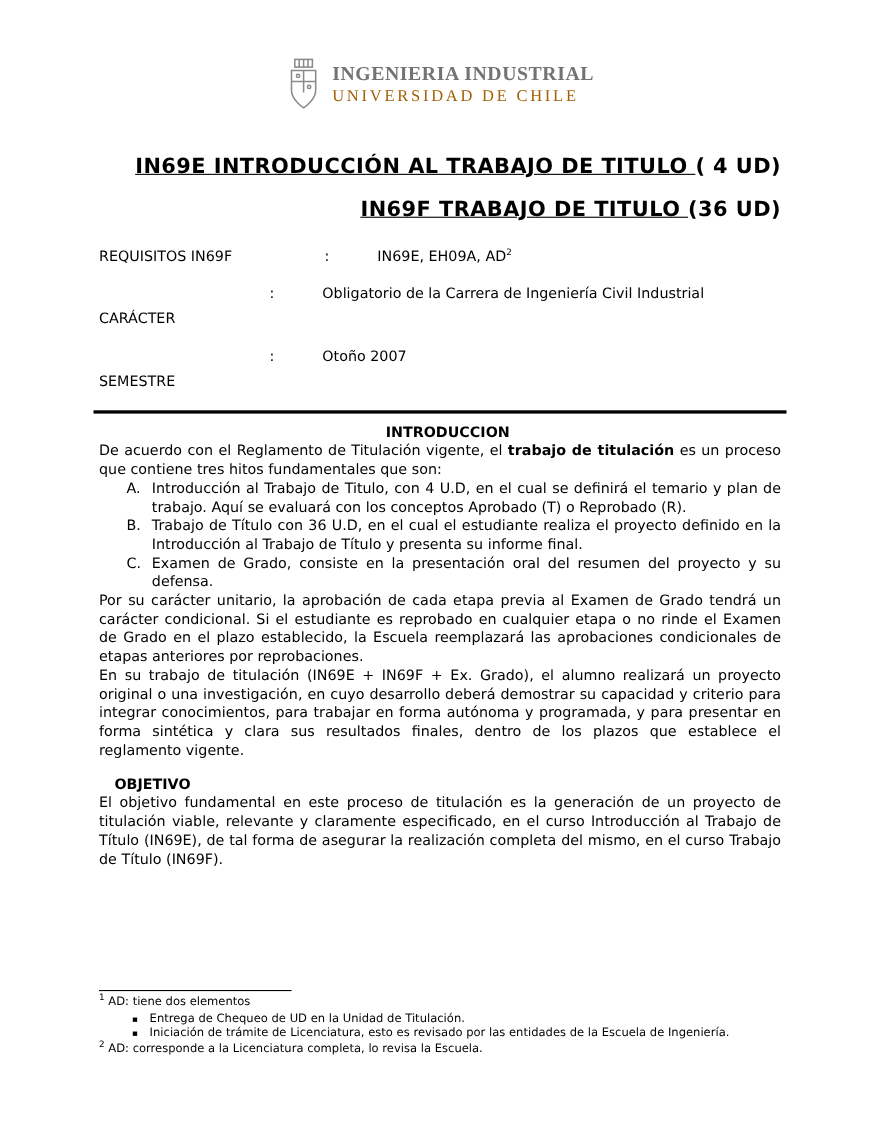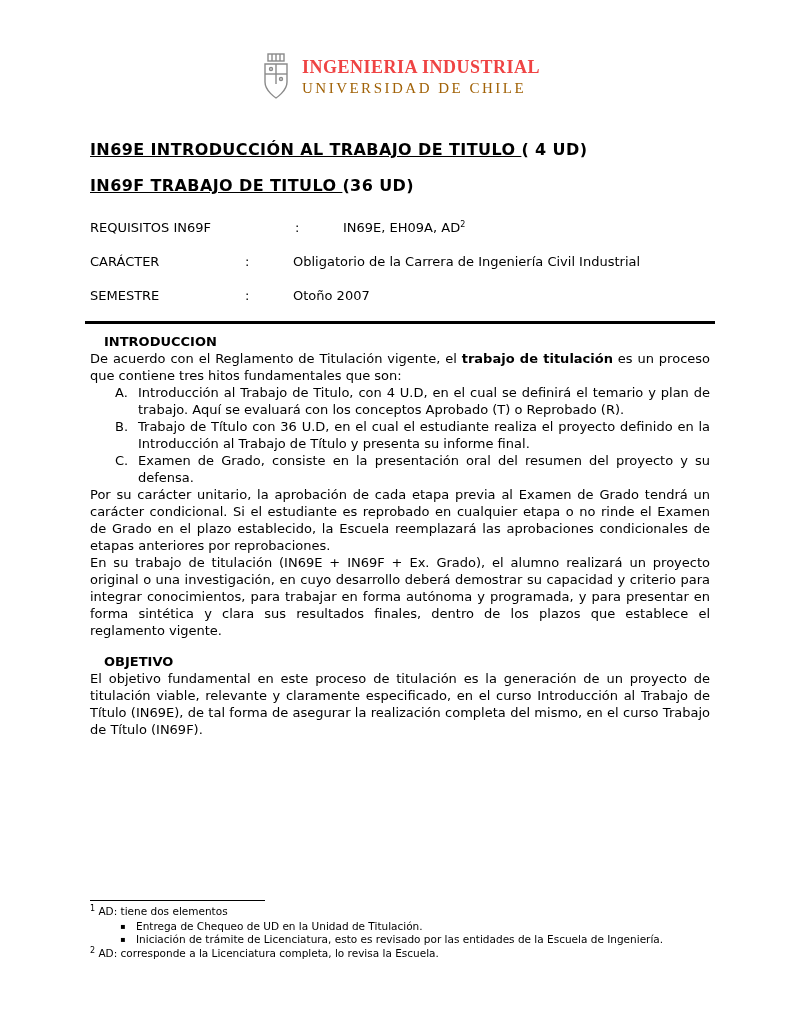--- a/index.html
+++ b/index.html
@@ -11,40 +11,40 @@
     font-family:"DejaVu Sans", sans-serif;
     font-size:13px; color:#000;
     box-sizing:border-box;
     padding:52px 90px 0 90px;
     overflow:hidden;
   }
 
   
   .logo { display:flex; justify-content:center; align-items:center; gap:10px; margin-bottom:38px; }
   .crest { flex:0 0 auto; }
-  .logo-line1 { font-family:"Liberation Serif", serif; font-weight:bold; font-size:18px; color:#ef4444; letter-spacing:0.5px; }
+  .logo-line1 { font-family:"Liberation Serif", serif; font-weight:bold; font-size:18px; color:#737373; letter-spacing:0.5px; }
   .logo-line2 { font-family:"Liberation Serif", serif; font-size:15px; color:#a16207; letter-spacing:2.5px; margin-top:2px; }
 
   
-  .doc-title { text-align:left; font-weight:bold; font-size:16px; letter-spacing:0.4px; margin-bottom:17px; }
+  .doc-title { text-align:right; font-weight:bold; font-size:19px; letter-spacing:0.4px; margin-bottom:17px; }
   .doc-title .u { text-decoration:underline; }
 
   
   .info-block { margin-top:24px; margin-bottom:10px; }
   .info-row { text-align:justify; line-height:17px; margin-bottom:17px; }
   .info-label { display:inline-block; vertical-align:top; }
   .info-label.wide { width:205px; }
-  .info-label.narrow { width:155px; }
+  .info-label.narrow { width:155px;margin-top:23px; }
   .info-colon { display:inline-block; width:48px; vertical-align:top; }
 
   .rule { border:none; border-top:3px solid #000; margin:4px -5px 10px -5px; }
 
   
   .section-heading { font-weight:bold; margin:15px 0 1px 14px; }
-  .section-heading.first { margin-top:6px; }
+  .section-heading.first { margin-top:6px;text-align:center; }
   .para { margin:0; text-align:justify; line-height:17px; }
   .list-item { display:flex; padding-left:25px; line-height:17px; }
   .list-marker { width:23px; flex:0 0 auto; }
   .list-text { flex:1 1 auto; text-align:justify; line-height:17px; }
 
   
   .footnotes { position:absolute; left:90px; right:84px; top:900px; font-size:10.5px; line-height:13.5px; }
   .fn-sep { width:175px; border-top:1px solid #000; margin-bottom:4px; }
   .fn-line { margin-bottom:1px; }
   .fn-bullet { display:flex; margin-left:30px; }

